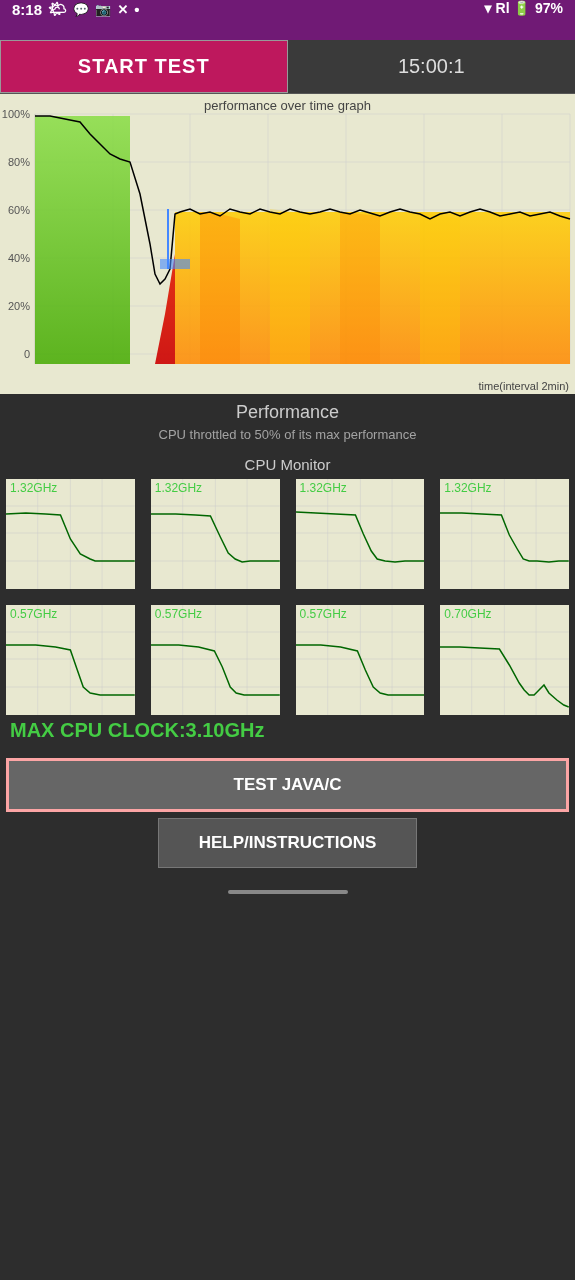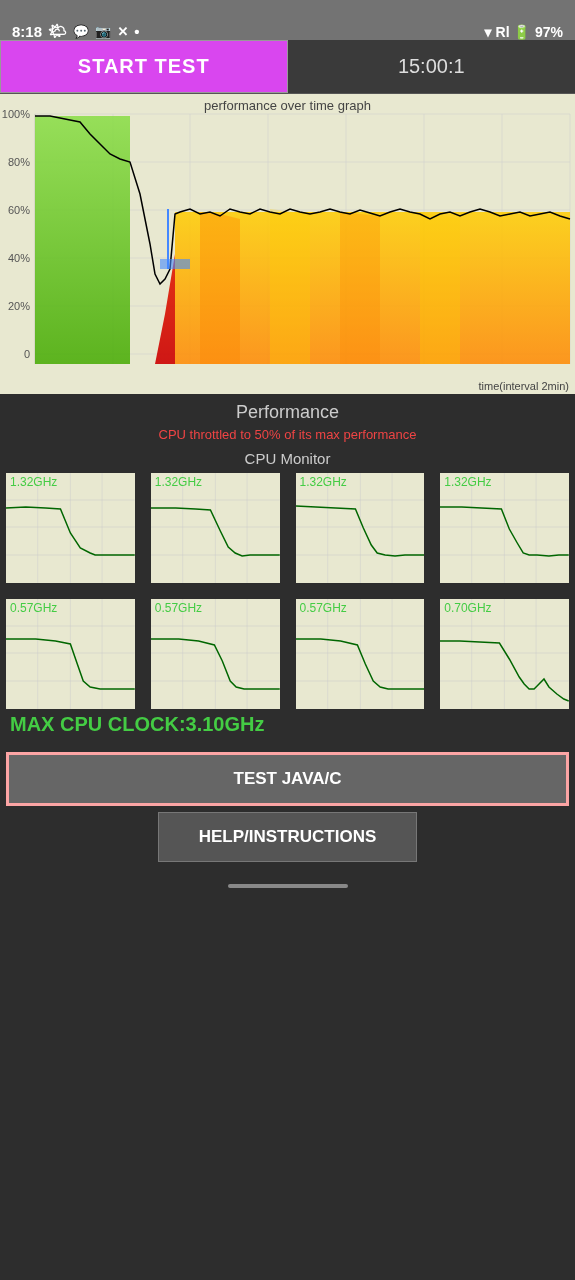--- a/index.html
+++ b/index.html
@@ -5,41 +5,41 @@
   <style>
     * { box-sizing: border-box; margin: 0; padding: 0; }
     body {
       width: 575px;
       min-height: 1280px;
       background: #2d2d2d;
       font-family: 'Arial', sans-serif;
       overflow-x: hidden;
     }
     .status-bar {
-      background: #737373;
+      background: #701a75;
       height: 40px;
       display: flex;
-      align-items: flex-end;
+      align-items: flex-start;
       justify-content: space-between;
       padding: 0 12px;
       color: white;
       font-size: 15px;
       font-weight: bold;
     }
     .status-left { display: flex; align-items: center; gap: 6px; }
     .status-right { display: flex; align-items: center; gap: 4px; font-size: 14px; }
     .top-controls {
       display: flex;
       align-items: center;
       background: #3a3a3a;
       border-bottom: 1px solid #555;
     }
     .start-test-btn {
       flex: 0 0 50%;
-      background: #d946ef;
+      background: #be185d;
       color: white;
       font-size: 20px;
       font-weight: bold;
       border: 1px solid #999;
       padding: 14px 8px;
       text-align: center;
       cursor: pointer;
       letter-spacing: 1px;
     }
     .timer-display {
@@ -88,22 +88,23 @@
     }
     .performance-stats {
       display: flex;
       justify-content: space-around;
       margin-bottom: 4px;
     }
     .stat-max { color: #44cc44; font-size: 14px; font-weight: bold; }
     .stat-avg { color: #ffaa00; font-size: 14px; font-weight: bold; }
     .stat-min { color: #ff4444; font-size: 14px; font-weight: bold; }
     .throttle-text {
-      color: #ef4444;
+      color: #a3a3a3;
       font-size: 13px;
+      margin-bottom: 6px;
     }
     .cpu-monitor-section {
       background: #2d2d2d;
       padding: 4px 6px 6px;
     }
     .cpu-monitor-title {
       color: #ccc;
       font-size: 15px;
       text-align: center;
       margin-bottom: 6px;

